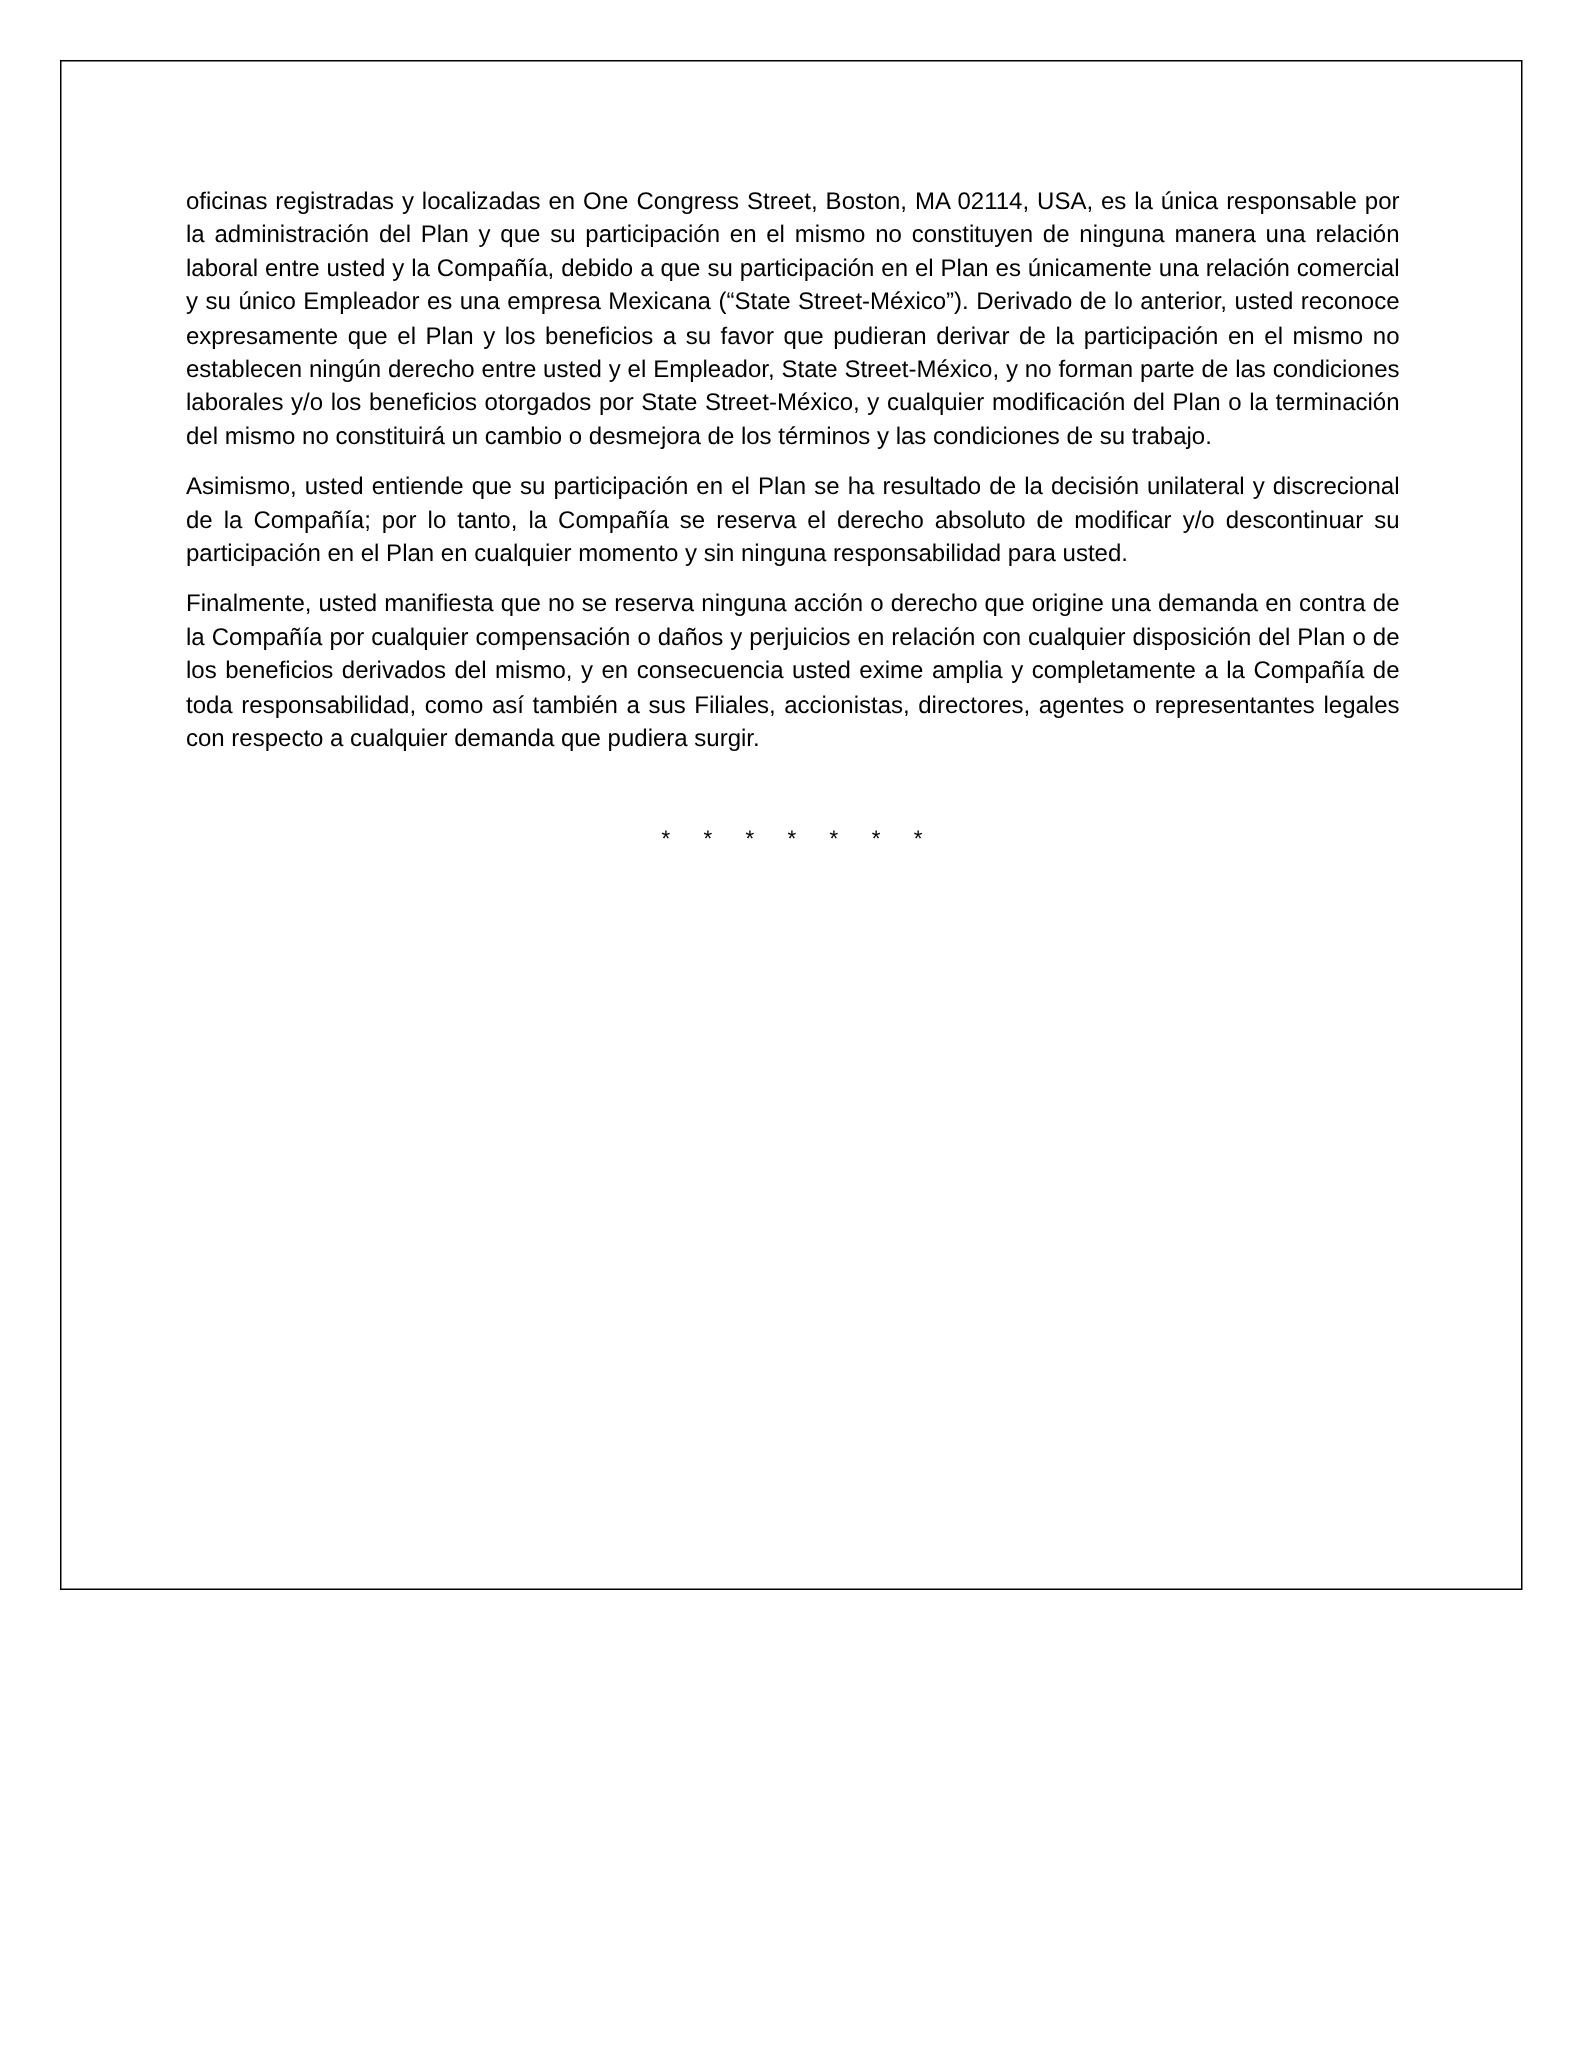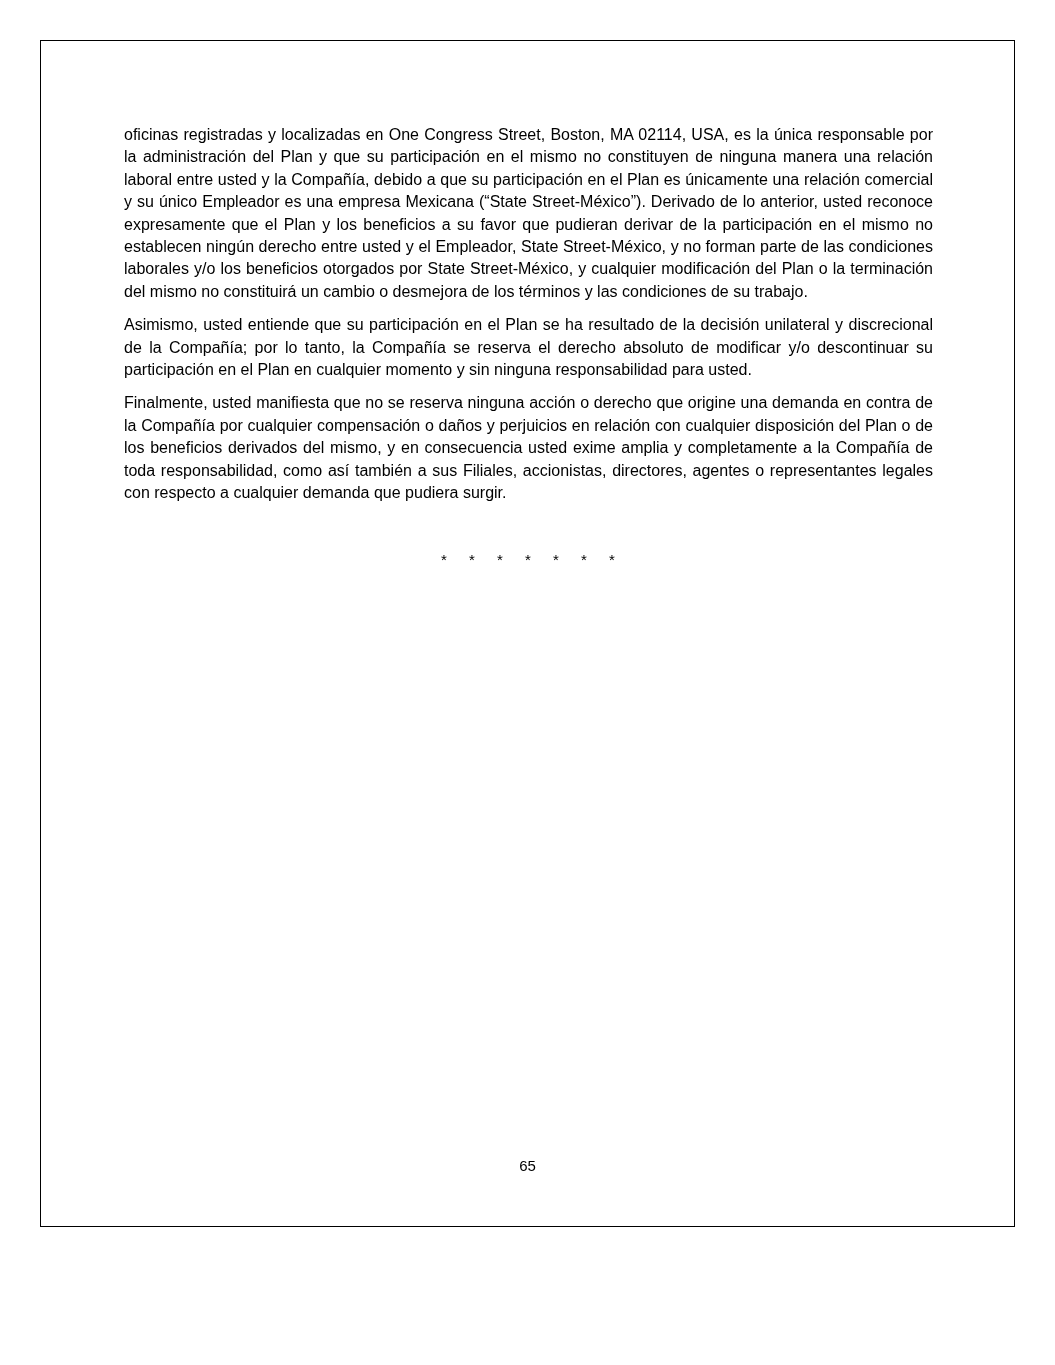--- a/index.html
+++ b/index.html
@@ -10,21 +10,21 @@
     position: relative;
     font-family: "Liberation Sans", sans-serif;
     color: #000000;
     overflow: hidden;
   }
   .page-border {
     position: absolute;
     left: 40px;
     top: 40px;
     width: 975px;
-    height: 1187px;
+    height: 1020px;
     border: 1px solid #000000;
     background: #ffffff;
   }
   .content {
     position: absolute;
     left: 83px;
     top: 83px;
     width: 809px;
   }
   .para {
@@ -52,14 +52,13 @@
 </head>
 <body>
 
 <div class="page-border">
   <div class="content">
     <p class="para">oficinas registradas y localizadas en One Congress Street, Boston, MA 02114, USA, es la única responsable por la administración del Plan y que su participación en el mismo no constituyen de ninguna manera una relación laboral entre usted y la Compañía, debido a que su participación en el Plan es únicamente una relación comercial y su único Empleador es una empresa Mexicana (“State Street-México”). Derivado de lo anterior, usted reconoce expresamente que el Plan y los beneficios a su favor que pudieran derivar de la participación en el mismo no establecen ningún derecho entre usted y el Empleador, State Street-México, y no forman parte de las condiciones laborales y/o los beneficios otorgados por State Street-México, y cualquier modificación del Plan o la terminación del mismo no constituirá un cambio o desmejora de los términos y las condiciones de su trabajo.</p>
     <p class="para">Asimismo, usted entiende que su participación en el Plan se ha resultado de la decisión unilateral y discrecional de la Compañía; por lo tanto, la Compañía se reserva el derecho absoluto de modificar y/o descontinuar su participación en el Plan en cualquier momento y sin ninguna responsabilidad para usted.</p>
     <p class="para">Finalmente, usted manifiesta que no se reserva ninguna acción o derecho que origine una demanda en contra de la Compañía por cualquier compensación o daños y perjuicios en relación con cualquier disposición del Plan o de los beneficios derivados del mismo, y en consecuencia usted exime amplia y completamente a la Compañía de toda responsabilidad, como así también a sus Filiales, accionistas, directores, agentes o representantes legales con respecto a cualquier demanda que pudiera surgir.</p>
     <div class="separator">* * * * * * *</div>
   </div>
-  <div class="page-number">65</div>
 </div>
 
 </body></html>

